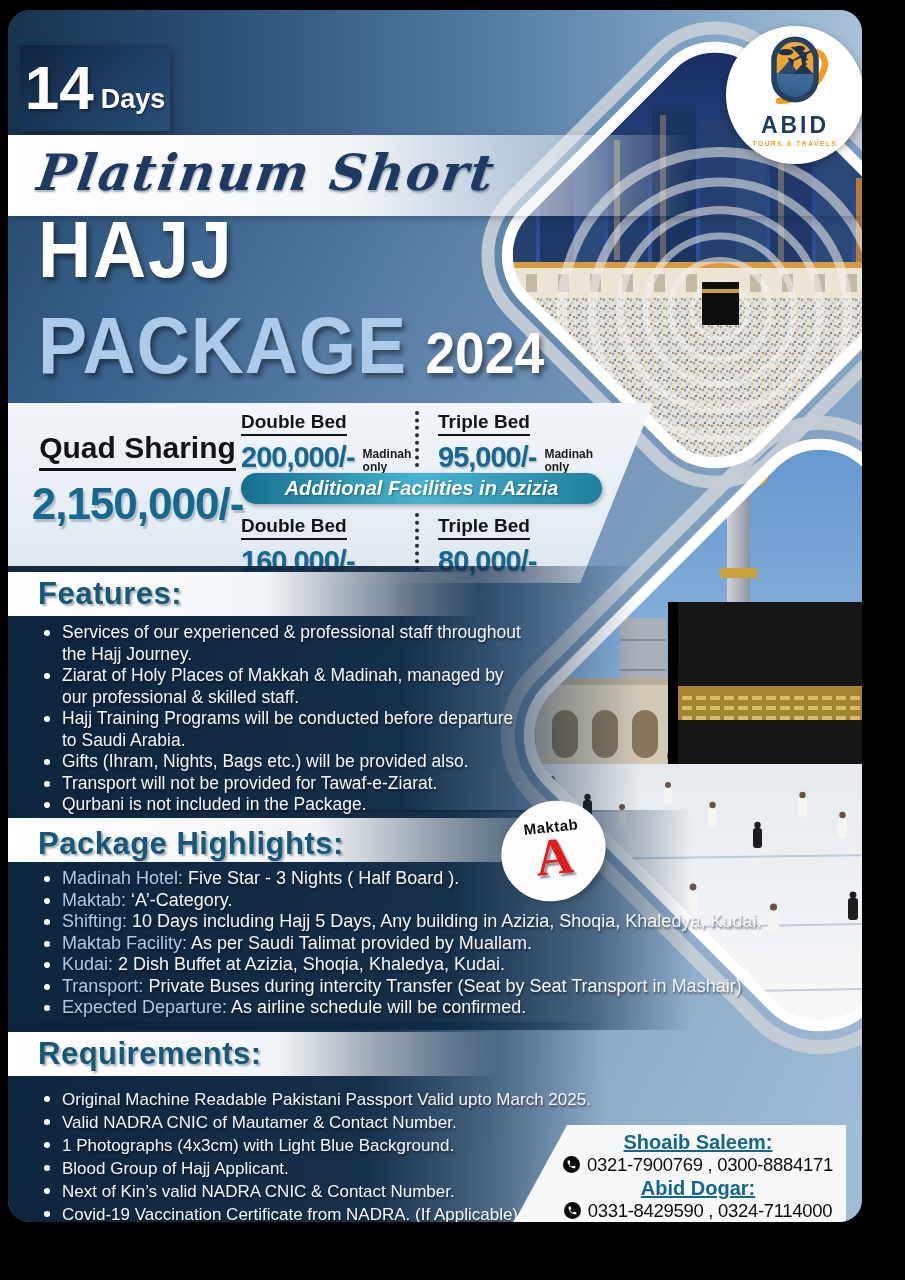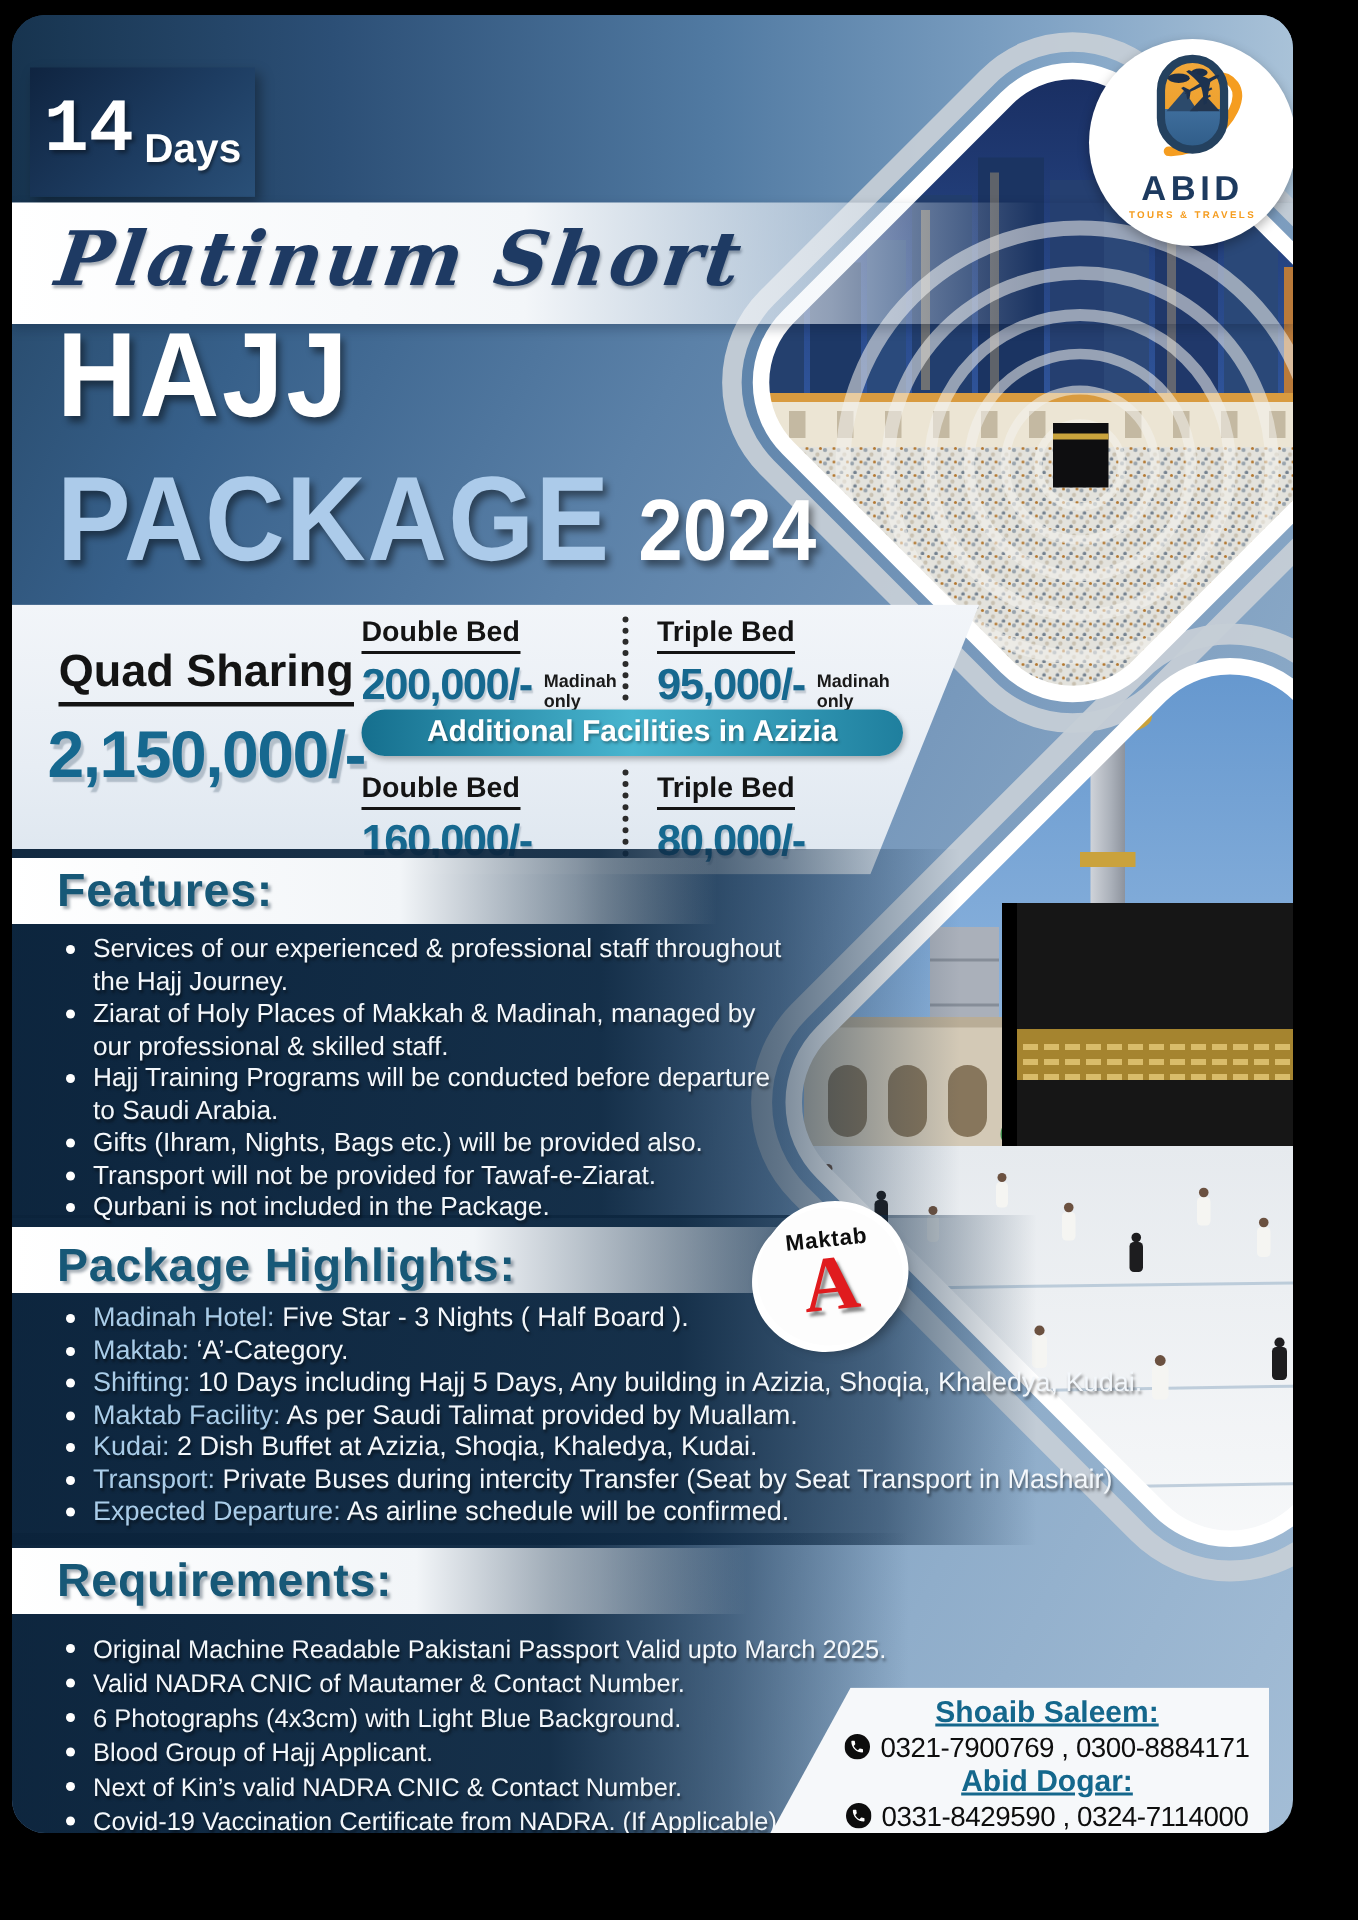--- a/index.html
+++ b/index.html
@@ -6,21 +6,21 @@
   body{width:905px;height:1280px;background:#000;position:relative;overflow:hidden;
        font-family:"Liberation Sans", sans-serif;}
   .poster{position:absolute;left:8px;top:10px;width:854px;height:1212px;border-radius:22px;
           overflow:hidden;background:linear-gradient(118deg,#21415f 0%,#37608a 18%,#5b81a8 38%,#7899bc 58%,#8fadca 78%,#a3bdd6 100%);}
   
   .topband{position:absolute;left:0;top:0;width:100%;height:125px;
            background:linear-gradient(90deg,#17344f 0%,#2c4f76 25%,#517aa2 55%,#7fa2c4 80%,#a9c2d8 100%);}
   .daysbox{position:absolute;left:12px;top:35px;width:150px;height:86px;
            background:linear-gradient(135deg,#0f2440 0%,#1d3c61 55%,#2a5078 100%);
            box-shadow:3px 4px 8px rgba(0,0,0,.35);display:flex;align-items:center;justify-content:center;gap:7px;}
-  .daysbox .num{color:#fff;font-size:50px;font-weight:700;line-height:1;text-shadow:2px 2px 3px rgba(0,0,0,.4);font-family:Liberation Mono, monospace;}
+  .daysbox .num{color:#fff;font-size:62px;font-weight:700;line-height:1;text-shadow:2px 2px 3px rgba(0,0,0,.4);}
   .daysbox .unit{color:#fff;font-size:27px;font-weight:700;margin-top:22px;text-shadow:1px 2px 2px rgba(0,0,0,.4);}
   
   .ribbon{position:absolute;left:0;top:125px;width:100%;height:81px;
           background:linear-gradient(90deg,#ffffff 0%,#f3f6f9 40%,rgba(238,243,248,.55) 64%,rgba(238,243,248,0) 80%);
           box-shadow:0 3px 7px rgba(10,25,45,.25);}
   .ribbon .script{position:absolute;left:30px;top:8px;font-family:"DejaVu Serif", serif;font-style:italic;
           font-weight:700;font-size:50px;color:#1e3a63;transform:skewX(-8deg);letter-spacing:2px;
           text-shadow:1px 2px 2px rgba(10,25,45,.35);}
   
   .title1{position:absolute;left:30px;top:200px;color:#fff;font-size:80px;font-weight:700;letter-spacing:2px;
@@ -41,21 +41,21 @@
            text-shadow:2px 3px 1px rgba(25,50,75,.25);}
   .pcol{position:absolute;width:175px;}
   .pcol .plabel{display:inline-block;font-size:19px;font-weight:700;color:#141414;border-bottom:2.5px solid #141414;padding-bottom:1px;}
   .pcol .prow{display:flex;align-items:flex-end;gap:8px;margin-top:5px;}
   .pcol .pprice{font-size:29px;font-weight:700;color:#16688f;letter-spacing:-1px;text-shadow:1px 2px 1px rgba(25,50,75,.2);}
   .pcol .pnote{font-size:12px;font-weight:700;color:#1a1a1a;width:54px;line-height:1.1;}
   .dotsep{position:absolute;border-left:4px dotted #2b2b2b;width:0;}
   .pill{position:absolute;left:233px;top:70px;width:361px;height:31px;border-radius:16px;
         background:linear-gradient(90deg,#156f8e 0%,#48b5cf 50%,#1f7f9e 100%);
         color:#fff;font-size:20px;font-weight:700;display:flex;align-items:center;justify-content:center;
-        text-shadow:1px 1px 2px rgba(0,0,0,.35);box-shadow:1px 2px 4px rgba(0,0,0,.3);}
+        text-shadow:1px 1px 2px rgba(0,0,0,.35);box-shadow:1px 2px 4px rgba(0,0,0,.3);font-style:italic;}
   
   .secband{position:absolute;left:0;width:100%;}
   .band-features{top:556px;height:246px;background:linear-gradient(90deg,rgba(11,35,59,.97) 0%,rgba(13,39,64,.92) 46%,rgba(16,44,72,.55) 60%,rgba(16,44,72,0) 74%);}
   .band-highlights{top:800px;height:220px;background:linear-gradient(90deg,rgba(11,35,59,.97) 0%,rgba(13,39,64,.92) 52%,rgba(16,44,72,.55) 68%,rgba(16,44,72,0) 80%);}
   .band-requirements{top:1012px;height:200px;background:linear-gradient(90deg,rgba(11,35,59,.97) 0%,rgba(13,39,64,.92) 42%,rgba(16,44,72,.55) 56%,rgba(16,44,72,0) 70%);}
   .headband{position:absolute;left:0;height:44px;display:flex;align-items:center;
             background:linear-gradient(90deg,#ffffff 0%,#f2f5f8 55%,rgba(240,244,248,.5) 80%,rgba(240,244,248,0) 100%);}
   .headband .htext{font-size:31px;font-weight:700;color:#175877;padding-left:30px;letter-spacing:.5px;
             text-shadow:2px 2px 2px rgba(10,30,50,.35);}
   .hb-features{top:562px;width:470px;}
@@ -362,21 +362,21 @@
     <li><span class="hl-label">Transport:</span> <span>Private Buses during intercity Transfer (Seat by Seat Transport in Mashair)</span></li>
     <li><span class="hl-label">Expected Departure:</span> <span>As airline schedule will be confirmed.</span></li>
   </ul>
 
   <div class="headband hb-requirements">
     <span class="htext">Requirements:</span>
   </div>
   <ul class="blist list-requirements">
     <li>Original Machine Readable Pakistani Passport Valid upto March 2025.</li>
     <li>Valid NADRA CNIC of Mautamer &amp; Contact Number.</li>
-    <li>6 Photographs (4x3cm) with Light Blue Background.</li>
+    <li>1 Photographs (4x3cm) with Light Blue Background.</li>
     <li>Blood Group of Hajj Applicant.</li>
     <li>Next of Kin’s valid NADRA CNIC &amp; Contact Number.</li>
     <li>Covid-19 Vaccination Certificate from NADRA. (If Applicable)</li>
   </ul>
 
   <div class="maktab">
     <span class="mk-t">Maktab</span>
     <span class="mk-a">A</span>
   </div>
 

